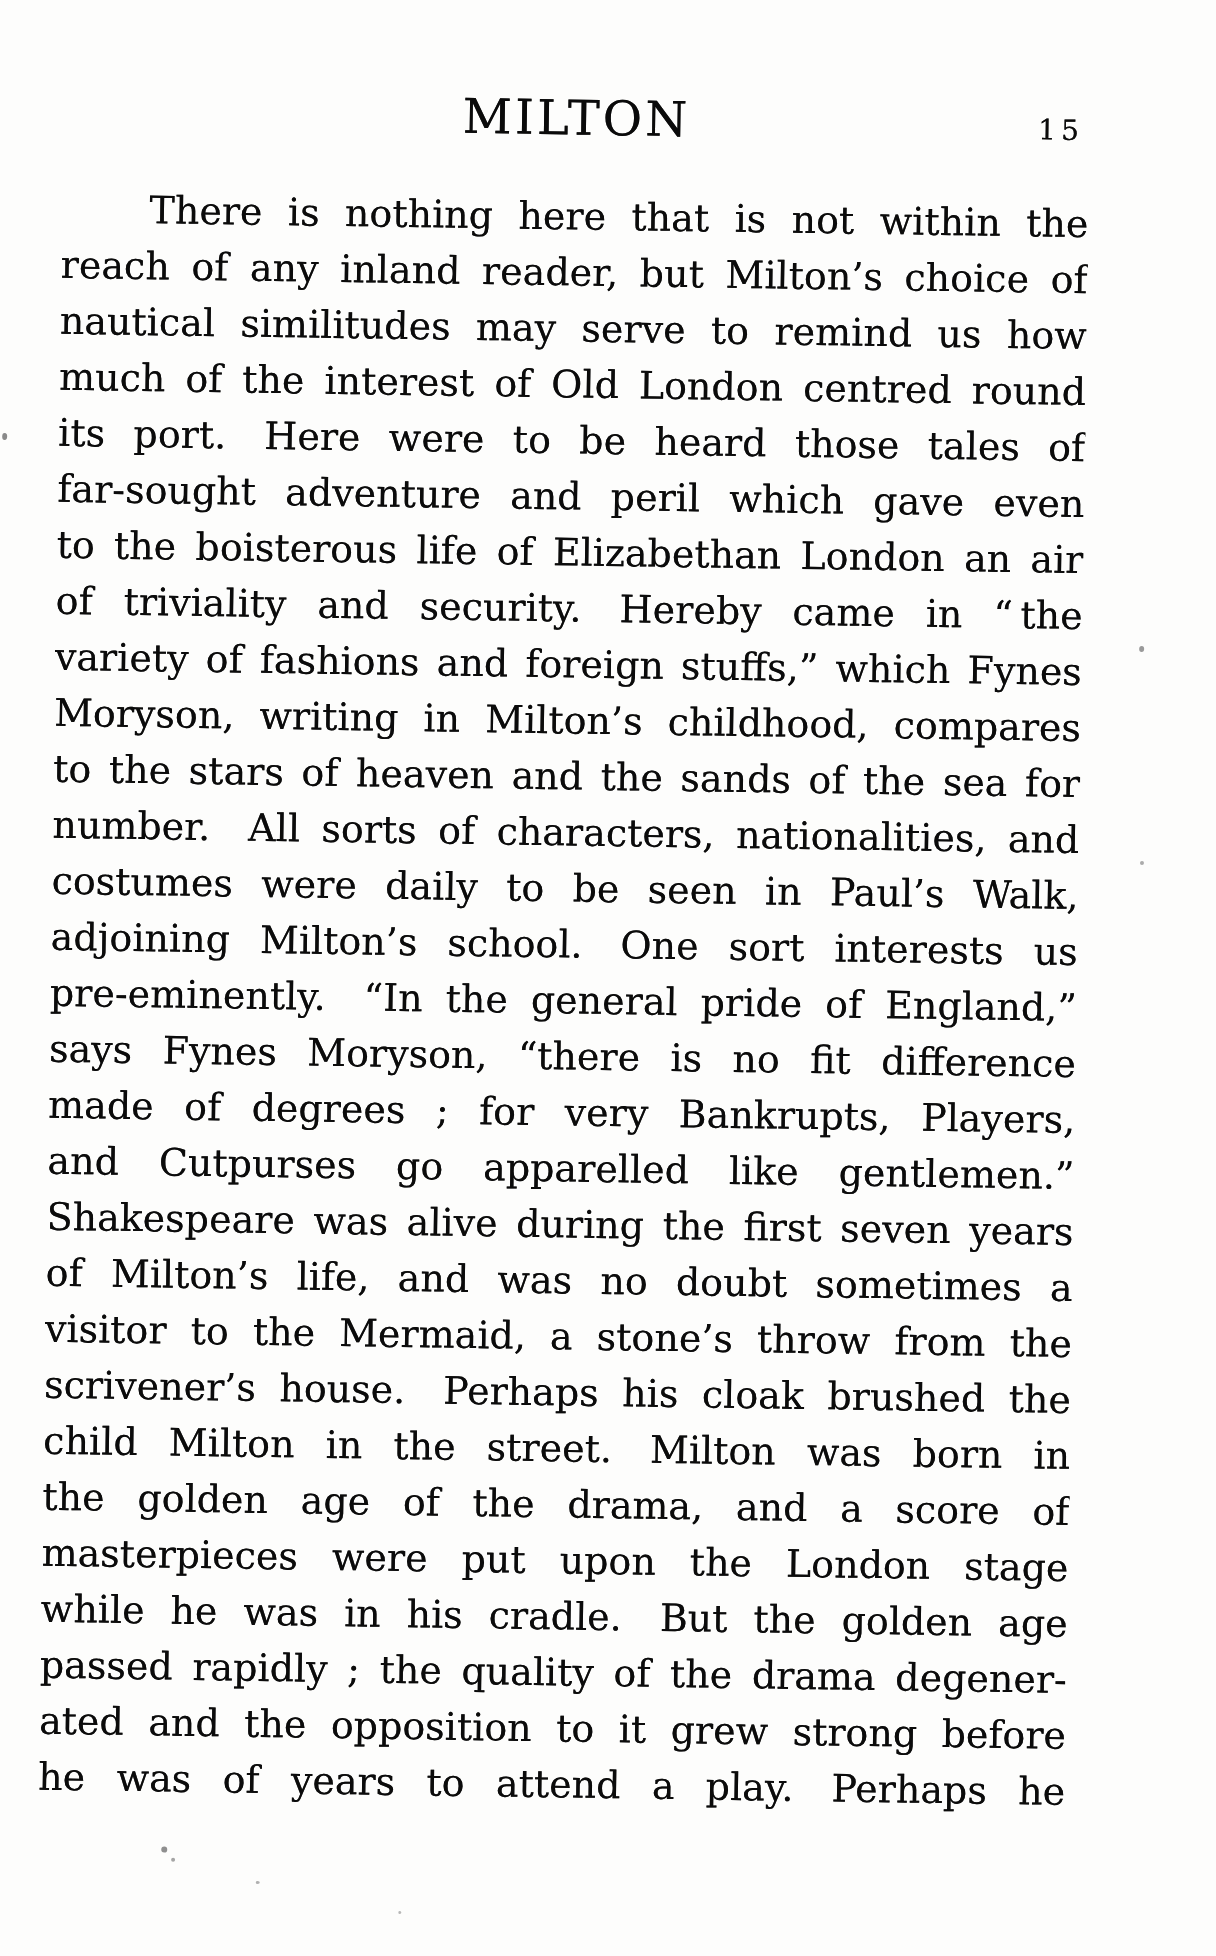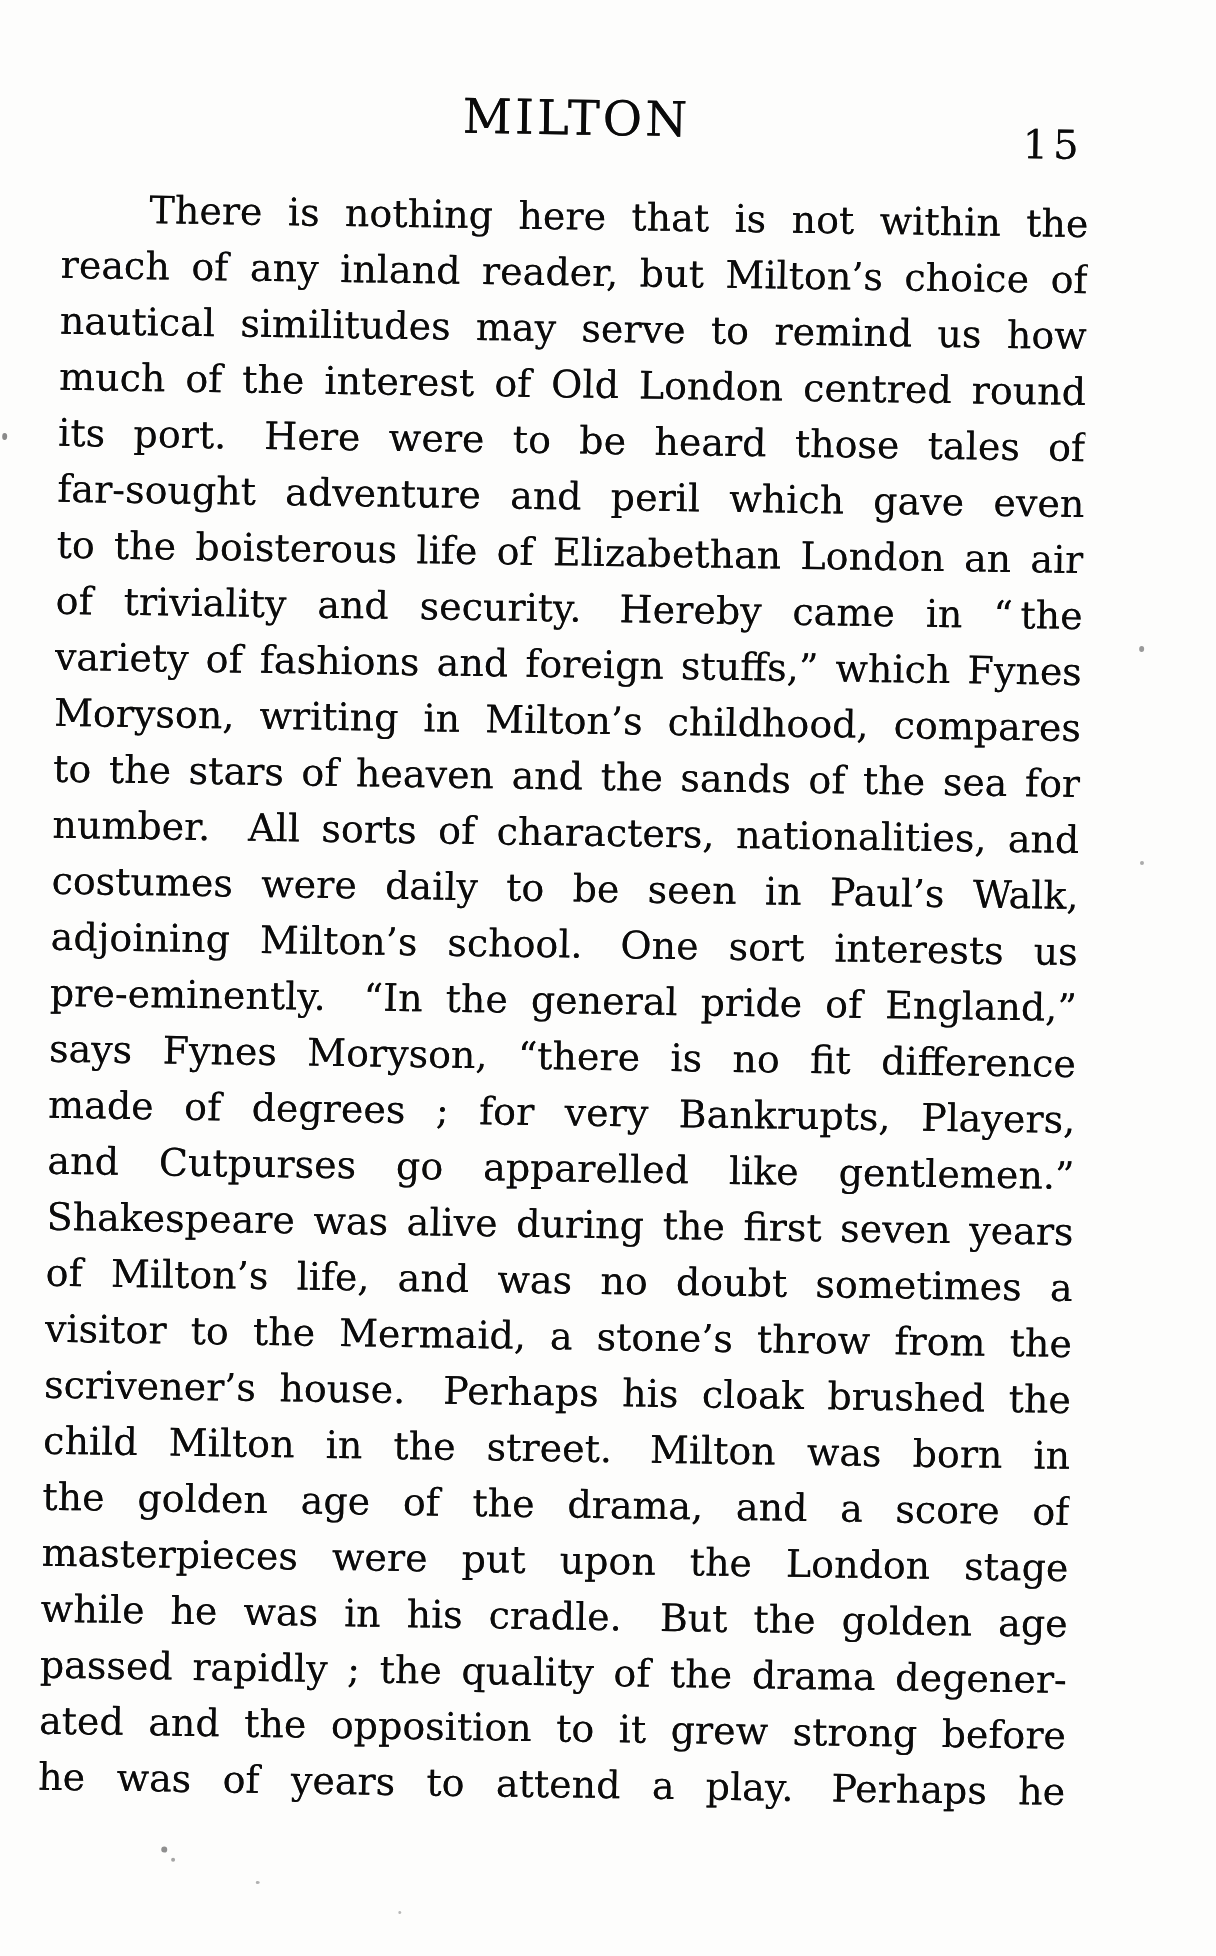--- a/index.html
+++ b/index.html
@@ -29,22 +29,22 @@
     text-align: center;
     font-size: 48px;
     font-weight: normal;
     letter-spacing: 3px;
     line-height: 1;
     color: #0a0a0a;
     text-shadow: 0 0 0.6px rgba(0,0,0,0.75);
   }
   .page-num {
     position: absolute;
-    right: 6px; top: 24px;
-    font-size: 40px;
+    right: 6px; top: 16px;
+    font-size: 28px;
     letter-spacing: 5px;
     line-height: 1;
     font-feature-settings: "onum" 1;
     font-variant-numeric: oldstyle-nums;
     text-shadow: 0 0 0.6px rgba(0,0,0,0.75);
   }
   .text-block {
     position: absolute;
     left: 62px; top: 181px; width: 1027px;
   }

